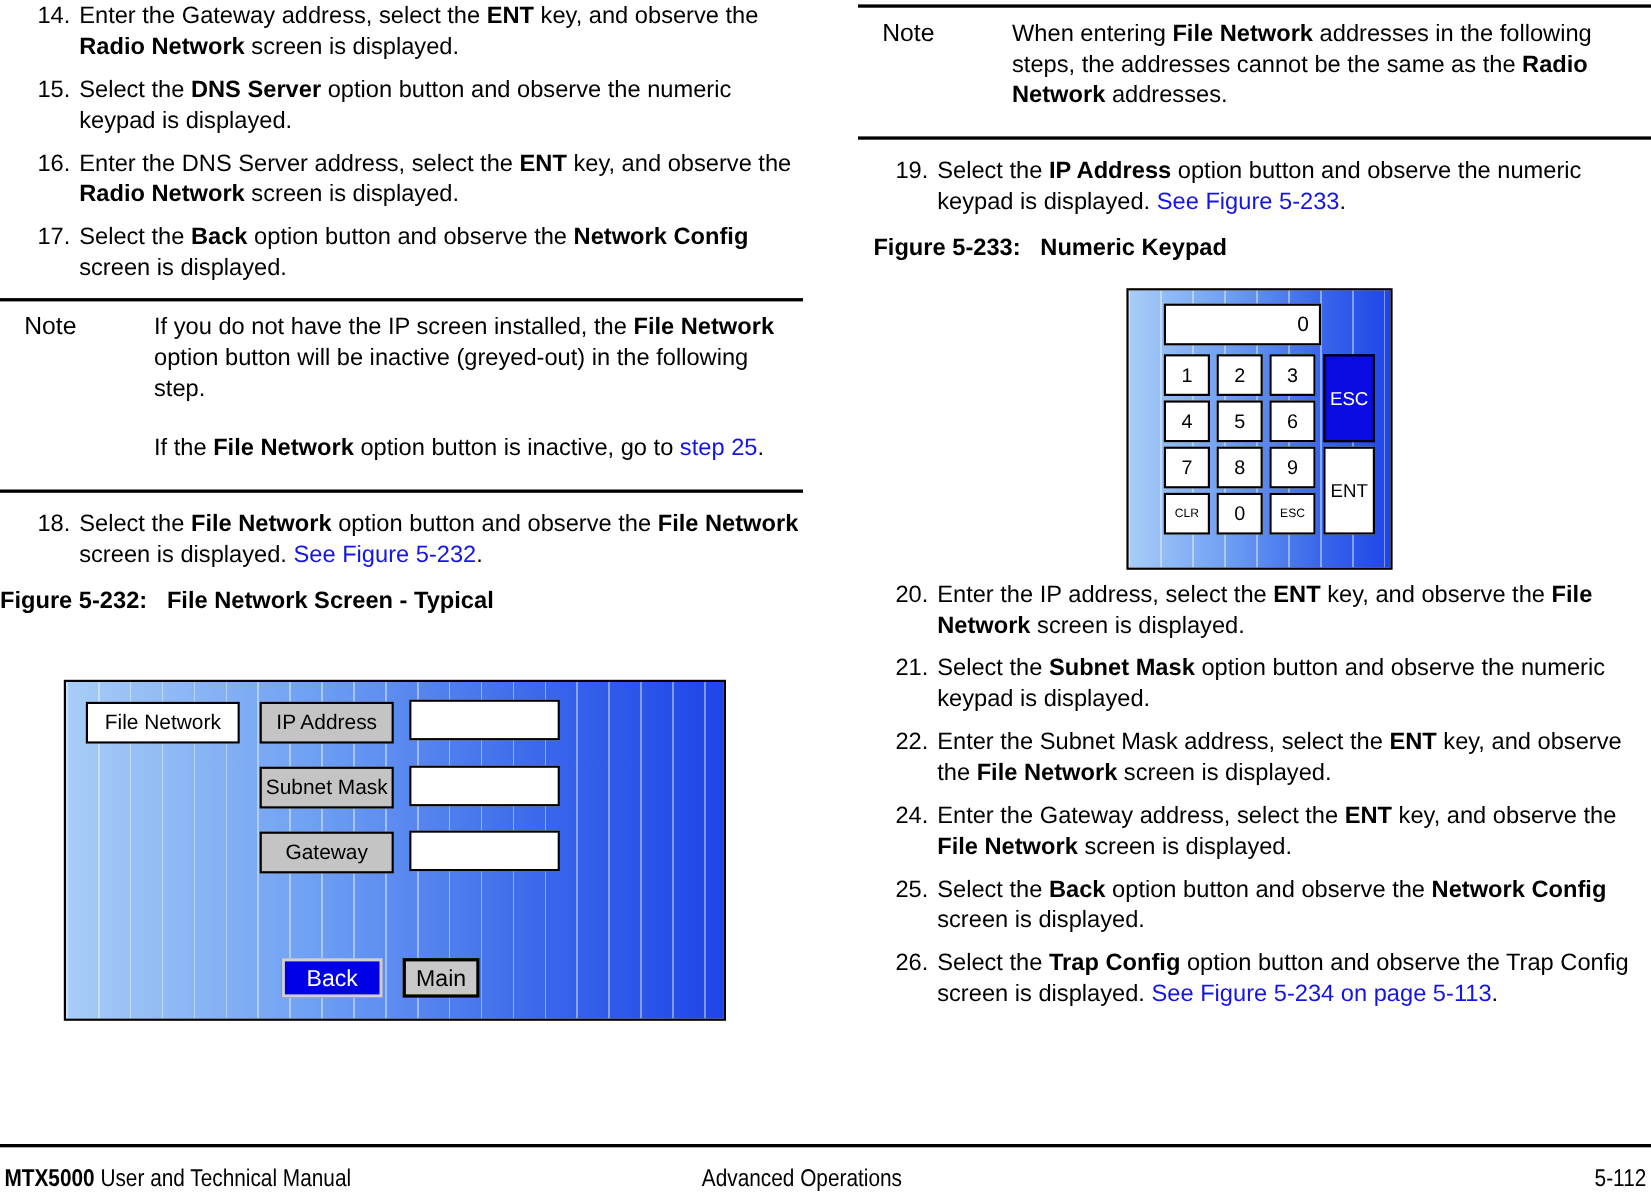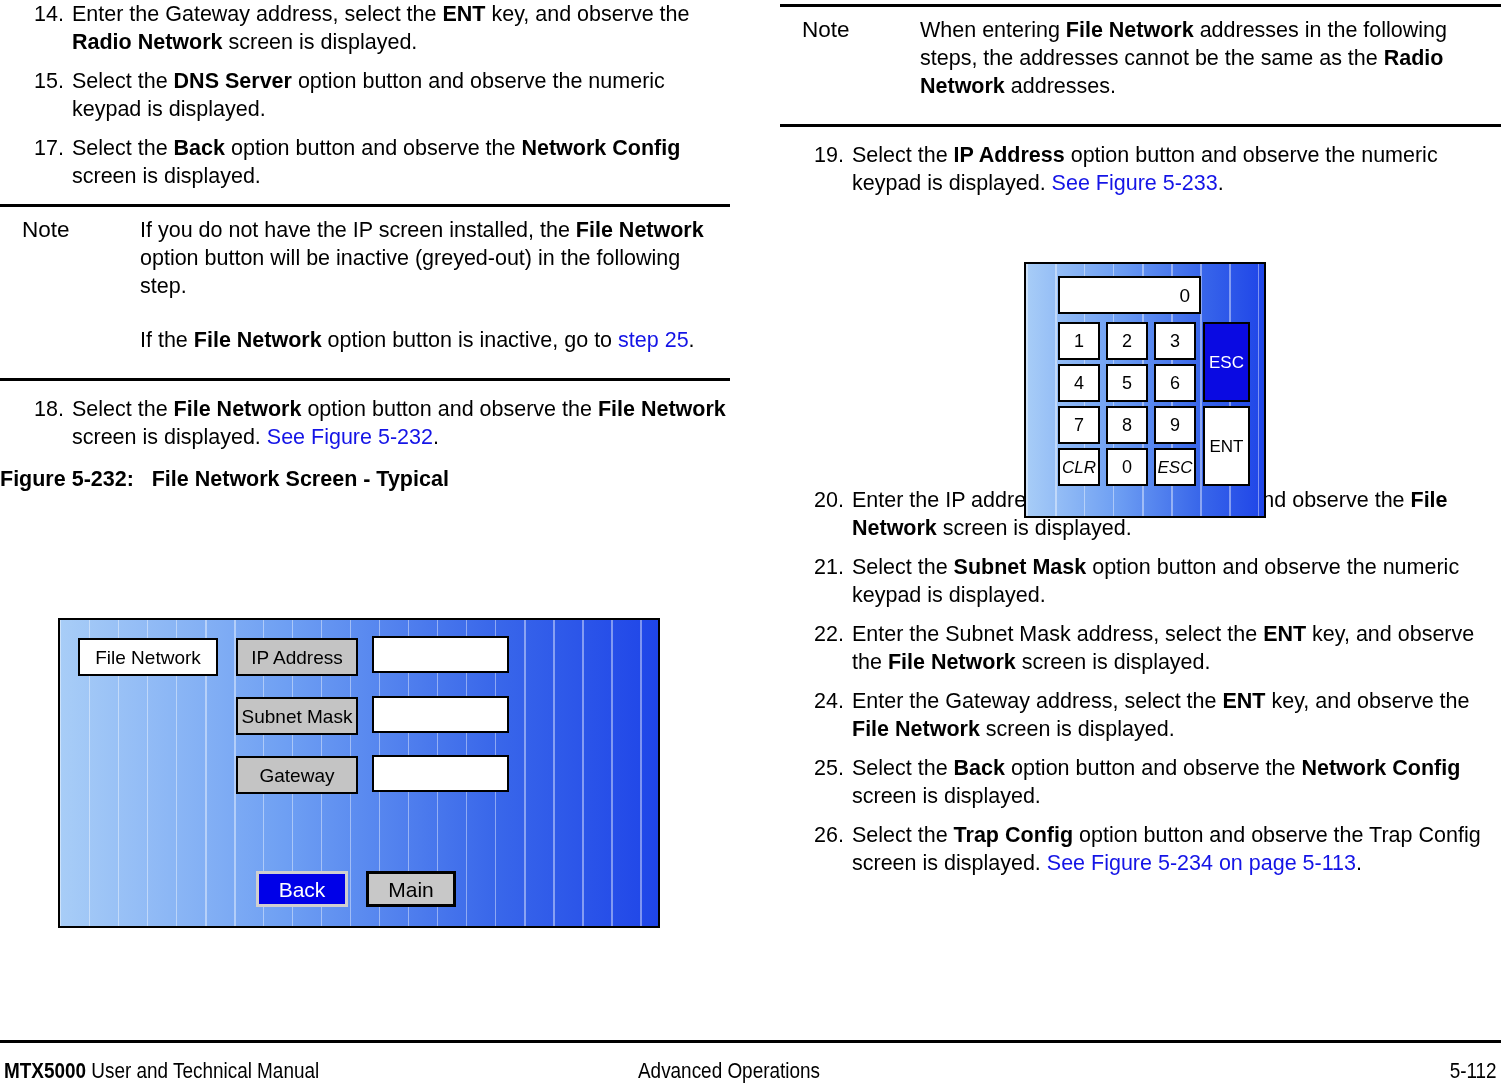--- a/index.html
+++ b/index.html
@@ -147,21 +147,21 @@
     position: absolute;
     background: #ffffff;
     border: 2px solid #000;
     display: flex;
     align-items: center;
     justify-content: center;
     font-size: 18px;
     line-height: 1;
     color: #000;
   }
-  .kp-key.small { font-size: 17px; font-style: italic; }
+  .kp-key.small { font-size: 11px; }
   .kp-key.esc-tall {
     background: #0a0ae2;
     color: #ffffff;
     font-size: 17px;
   }
   .kp-key.ent-tall {
     background: #ffffff;
     color: #000000;
     font-size: 17px;
   }
@@ -201,20 +201,24 @@
     <div id="left-steps-before">
         <div class="step">
           <div class="step-num">14.</div>
           <div class="step-body"><span>Enter the Gateway address, select the </span><b>ENT</b><span> key, and observe the </span><b>Radio Network</b><span> screen is displayed.</span></div>
         </div>
         <div class="step">
           <div class="step-num">15.</div>
           <div class="step-body"><span>Select the </span><b>DNS Server</b><span> option button and observe the numeric keypad is displayed.</span></div>
         </div>
         <div class="step">
+          <div class="step-num">16.</div>
+          <div class="step-body"><span>Enter the DNS Server address, select the </span><b>ENT</b><span> key, and observe the </span><b>Radio Network</b><span> screen is displayed.</span></div>
+        </div>
+        <div class="step">
           <div class="step-num">17.</div>
           <div class="step-body"><span>Select the </span><b>Back</b><span> option button and observe the </span><b>Network Config</b><span> screen is displayed.</span></div>
         </div>
       </div>
 
     <div class="note">
       <div class="note-label">Note</div>
       <div class="note-body" id="left-note-body">
           <div class="note-para"><span>If you do not have the IP screen installed, the </span><b>File Network</b><span> option button will be inactive (greyed-out) in the following step.</span></div>
           <div class="note-para"><span>If the </span><b>File Network</b><span> option button is inactive, go to </span><span class="lnk">step 25</span><span>.</span></div>
@@ -237,38 +241,39 @@
     <div class="fn-opt" style="left:176px; top:18px; width:122px; height:38px;">IP Address</div>
     <div class="fn-val" style="left:312px; top:16px; width:137px; height:37px;"></div>
 
     <div class="fn-opt" style="left:176px; top:77px; width:122px; height:38px;">Subnet Mask</div>
     <div class="fn-val" style="left:312px; top:76px; width:137px; height:37px;"></div>
 
     <div class="fn-opt" style="left:176px; top:136px; width:122px; height:38px;">Gateway</div>
     <div class="fn-val" style="left:312px; top:135px; width:137px; height:37px;"></div>
 
     <div class="fn-btn fn-btn-back" style="left:196px; top:251px; width:92px; height:36px;">Back</div>
-    <div class="fn-btn fn-btn-main" style="left:306px; top:251px; width:90px; height:36px;">Main</div>
+    <div class="fn-btn fn-btn-main" style="left:306px; top:251px; width:70px; height:36px;">Main</div>
   </div>
 
   <div class="col-right">
     <div class="note" style="margin-top:4px;">
       <div class="note-label">Note</div>
       <div class="note-body" id="right-note-body">
           <div class="note-para"><span>When entering </span><b>File Network</b><span> addresses in the following steps, the addresses cannot be the same as the </span><b>Radio Network</b><span> addresses.</span></div>
         </div>
     </div>
 
     <div id="right-steps-before">
         <div class="step">
           <div class="step-num">19.</div>
           <div class="step-body"><span>Select the </span><b>IP Address</b><span> option button and observe the numeric keypad is displayed.  </span><span class="lnk">See Figure 5-233</span><span>.</span></div>
         </div>
       </div>
 
+    <div class="fig-caption fig-caption-r">Figure 5-233:   Numeric Keypad</div>
 
     <div style="height:278px;"></div>
 
     <div id="right-steps-after">
         <div class="step">
           <div class="step-num">20.</div>
           <div class="step-body"><span>Enter the IP address, select the </span><b>ENT</b><span> key, and observe the </span><b>File Network</b><span> screen is displayed.</span></div>
         </div>
         <div class="step">
           <div class="step-num">21.</div>

